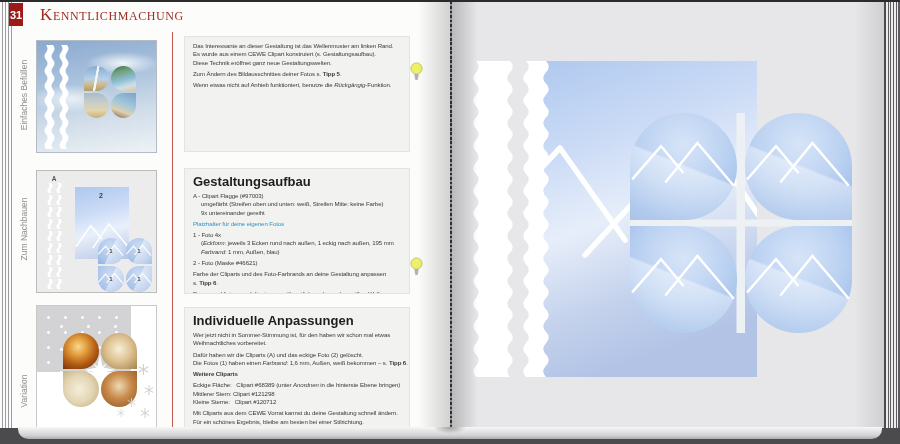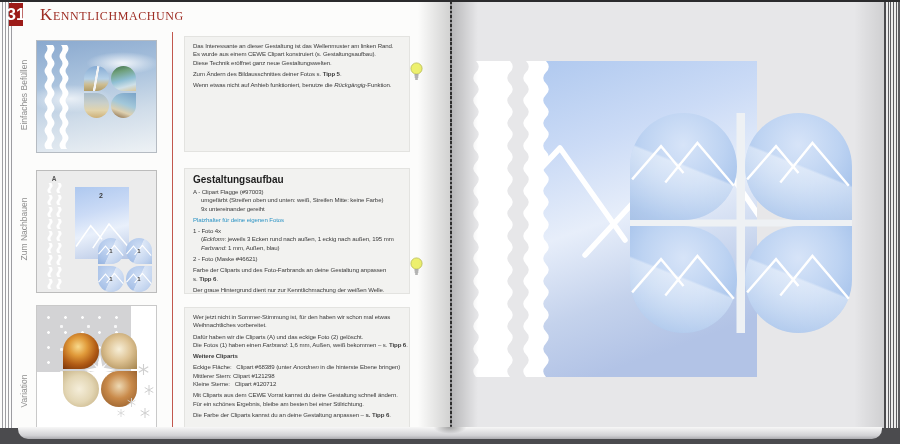--- a/index.html
+++ b/index.html
@@ -24,32 +24,32 @@
     background:linear-gradient(to right,rgba(0,0,0,0),rgba(0,0,0,.10));pointer-events:none;}
   .bottom-edge{left:18px;top:427px;width:864px;height:12px;
     background:linear-gradient(#f7f7f7,#d2d2d5 70%,#ababaf);
     border-radius:0 0 10px 10px;}
   .spine-notch{left:430px;top:427px;width:40px;height:11px;
     background:radial-gradient(ellipse 22px 9px at 50% 0,rgba(0,0,0,.35),rgba(0,0,0,0) 75%);}
   .top-line{left:0;top:0;width:900px;height:2px;background:#2b2b2d;}
 
   
   .numbox{left:9px;top:3px;width:14px;height:23px;background:#9c1b18;color:#fff;
-    font-size:17px;font-weight:bold;display:flex;align-items:center;justify-content:center;}
+    font-size:11px;font-weight:bold;display:flex;align-items:center;justify-content:center;}
   .title{left:40px;top:5px;font-family:"Liberation Serif",serif;font-variant:small-caps;
     font-size:17px;color:#9e2d24;letter-spacing:.6px;white-space:nowrap;}
   .divider-red{left:172px;top:32px;width:1px;height:396px;background:#c2574e;}
 
   .vlabel{color:#8f8f8f;font-size:8.5px;white-space:nowrap;
     transform:translate(-50%,-50%) rotate(-90deg);left:24px;}
 
   
   .panel{background:#f2f2f0;border:1px solid #e3e3e0;box-sizing:border-box;
     padding:5px 8px;overflow:hidden;width:226px;left:184px;}
-  .panel-head{font-size:10px;font-weight:bold;color:#1e1e1e;margin-bottom:3px;white-space:nowrap;}
+  .panel-head{font-size:13px;font-weight:bold;color:#1e1e1e;margin-bottom:3px;white-space:nowrap;}
   .ln{font-size:6.1px;line-height:8.3px;letter-spacing:-0.1px;color:#3b3b3b;white-space:nowrap;}
   .ln.gap{margin-top:3px;}
   .ln.ind{padding-left:8px;}
   .ln.blue{color:#2f95c5;}
   .ln .b{font-weight:bold;}
   .ln .i{font-style:italic;}
 
   
   .thumb{left:36px;width:121px;box-sizing:border-box;border:1px solid #b5bbc2;overflow:hidden;}
   .thumb1{top:40px;height:113px;
@@ -298,20 +298,21 @@
         <div class="ln gap"><span>1 - Foto 4x</span></div>
         <div class="ln ind"><span>(</span><span class="i">Eckform</span><span>: jeweils 3 Ecken rund nach außen, 1 eckig nach außen, 195 mm</span></div>
         <div class="ln ind"><span class="i">Farbrand</span><span>: 1 mm, Außen, blau)</span></div>
         <div class="ln gap"><span>2 - Foto (Maske #46621)</span></div>
         <div class="ln gap"><span>Farbe der Cliparts und des Foto-Farbrands an deine Gestaltung anpassen</span></div>
         <div class="ln "><span>s. </span><span class="b">Tipp 6</span><span>.</span></div>
         <div class="ln gap"><span>Der graue Hintergrund dient nur zur Kenntlichmachung der weißen Welle.</span></div>
       </div>
   </div>
   <div class="abs panel" style="top:307px;height:123px">
+    <div class="panel-head">Individuelle Anpassungen</div>
     <div>
         <div class="ln "><span>Wer jetzt nicht in Sommer-Stimmung ist, für den haben wir schon mal etwas</span></div>
         <div class="ln "><span>Weihnachtliches vorbereitet.</span></div>
         <div class="ln gap"><span>Dafür haben wir die Cliparts (A) und das eckige Foto (2) gelöscht.</span></div>
         <div class="ln "><span>Die Fotos (1) haben einen </span><span class="i">Farbrand</span><span>: 1,6 mm, Außen, weiß bekommen – s. </span><span class="b">Tipp 6</span><span>.</span></div>
         <div class="ln gap"><span class="b">Weitere Cliparts</span></div>
         <div class="ln gap"><span>Eckige Fläche:&nbsp;&nbsp;&nbsp;Clipart #68389 (unter </span><span class="i">Anordnen</span><span> in die hinterste Ebene bringen)</span></div>
         <div class="ln "><span>Mittlerer Stern:&nbsp;Clipart #121298</span></div>
         <div class="ln "><span>Kleine Sterne:&nbsp;&nbsp;&nbsp;Clipart #120712</span></div>
         <div class="ln gap"><span>Mit Cliparts aus dem CEWE Vorrat kannst du deine Gestaltung schnell ändern.</span></div>

